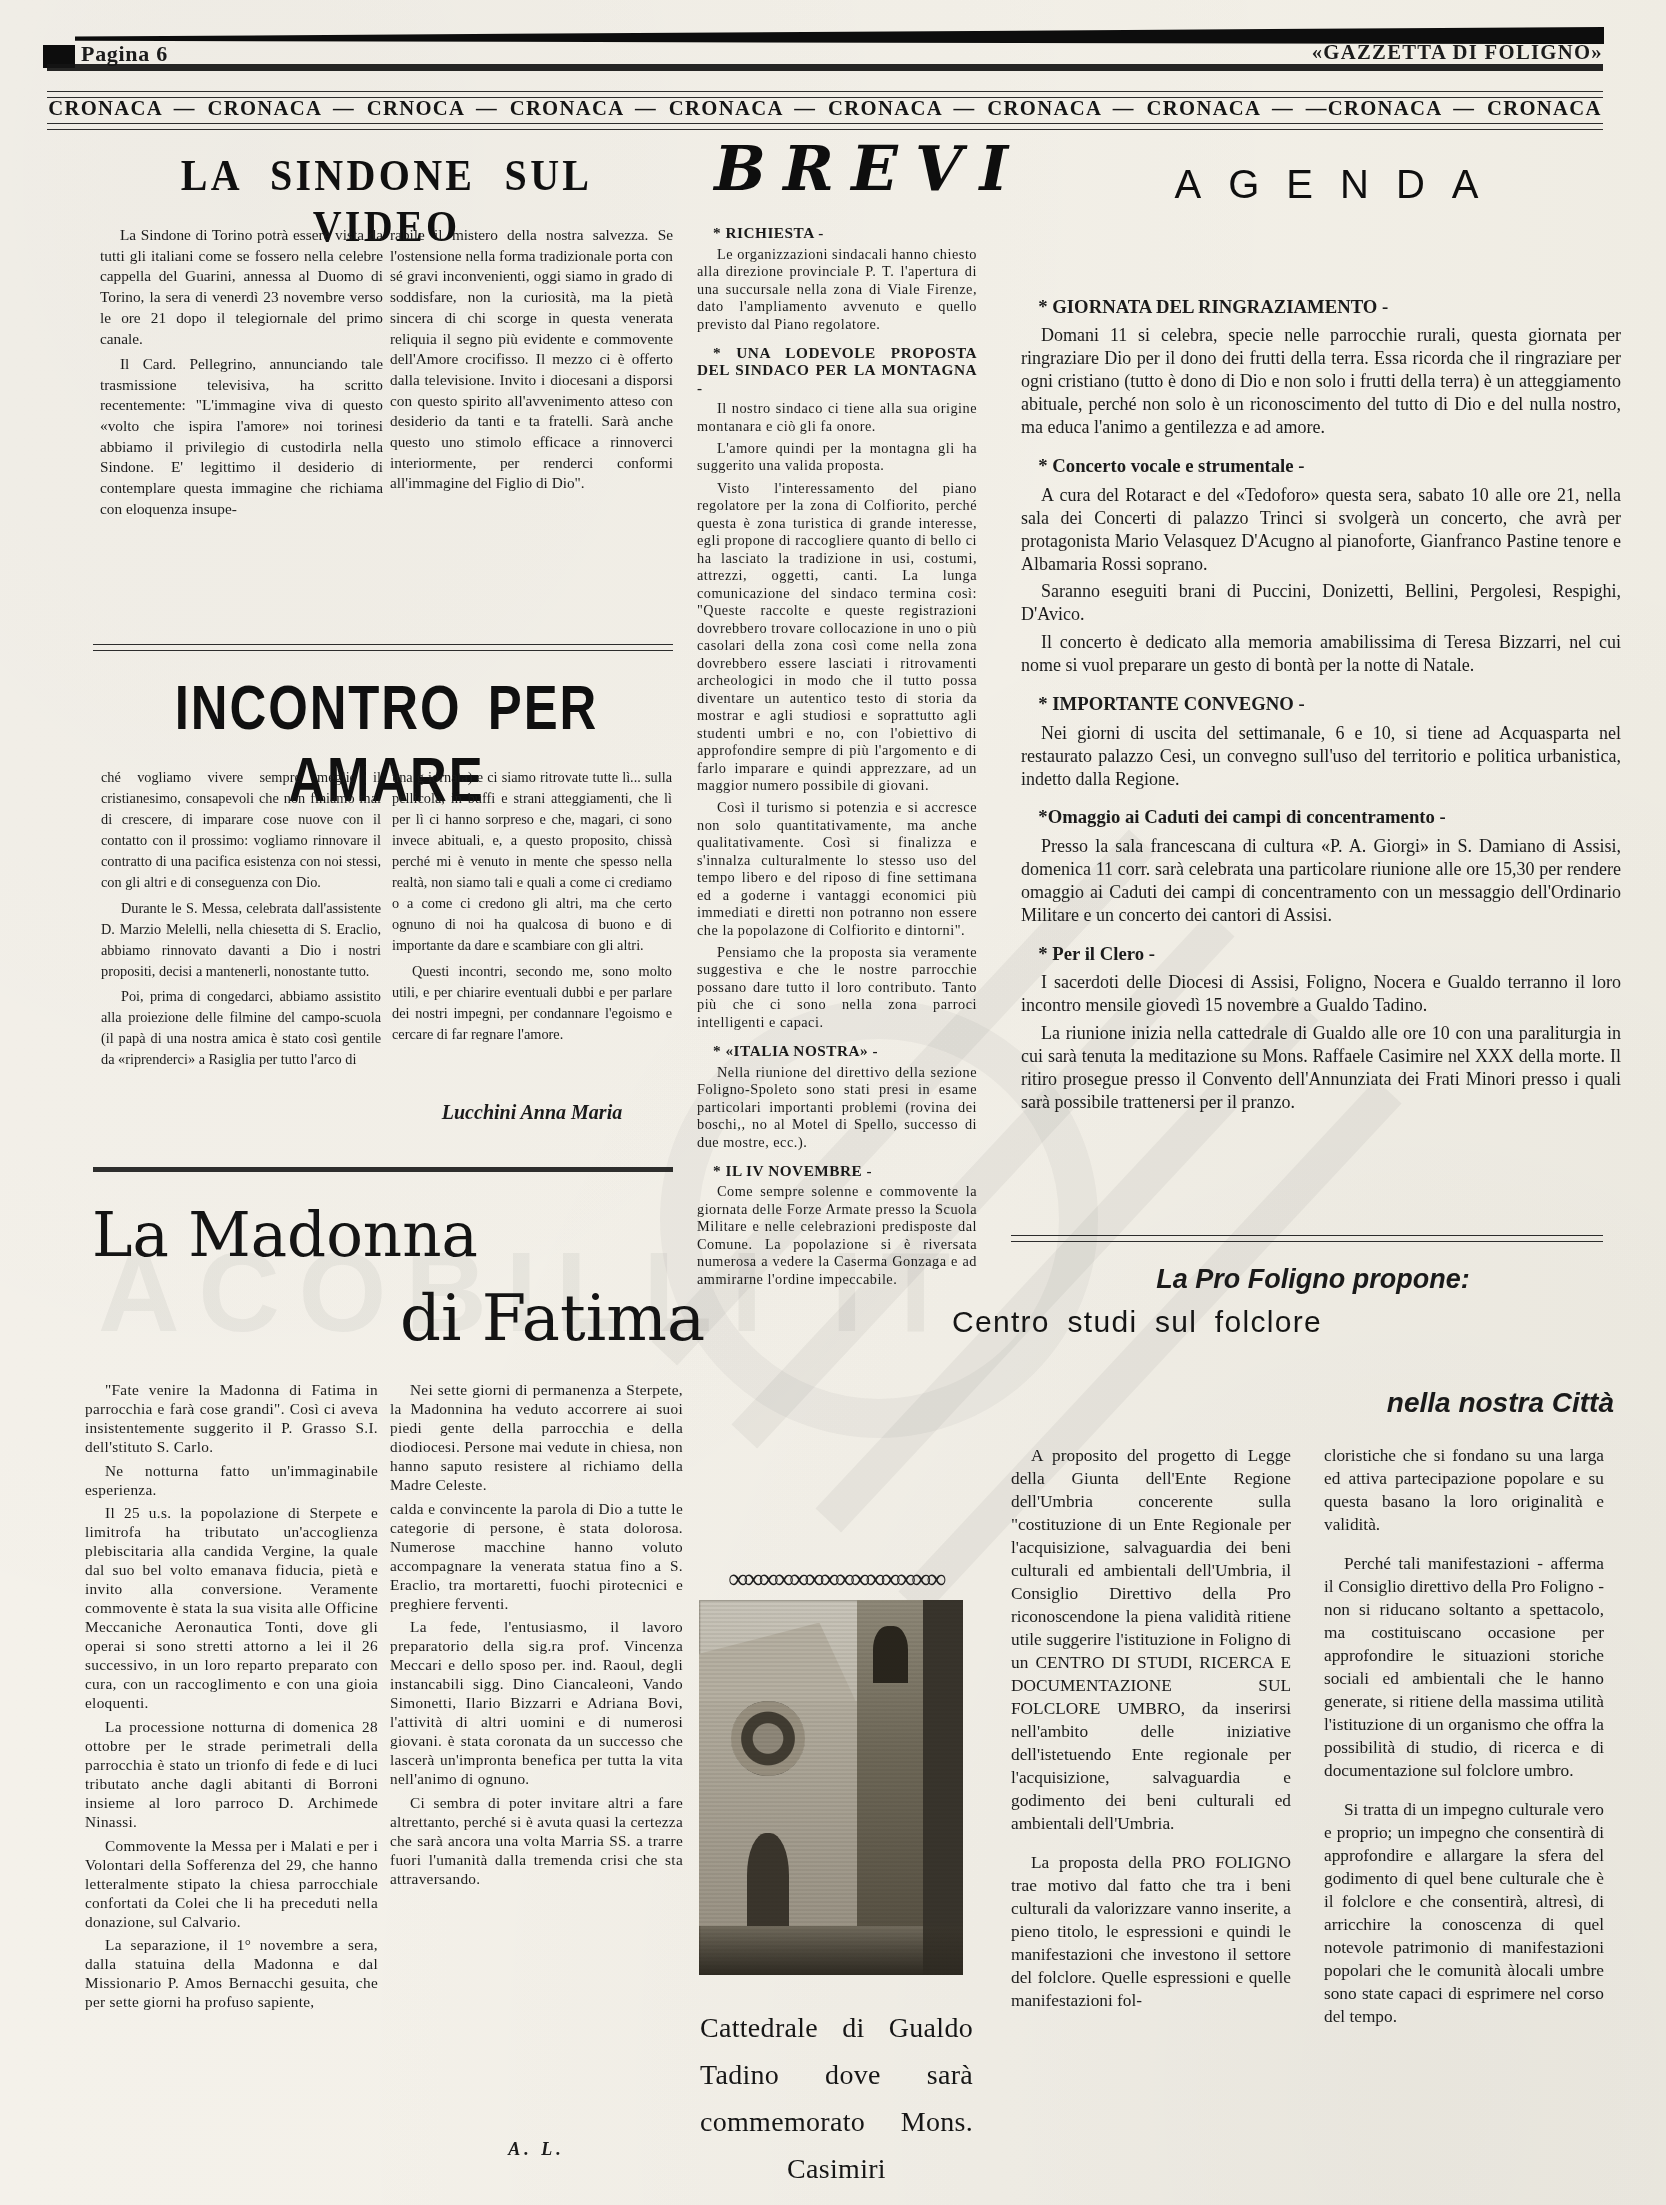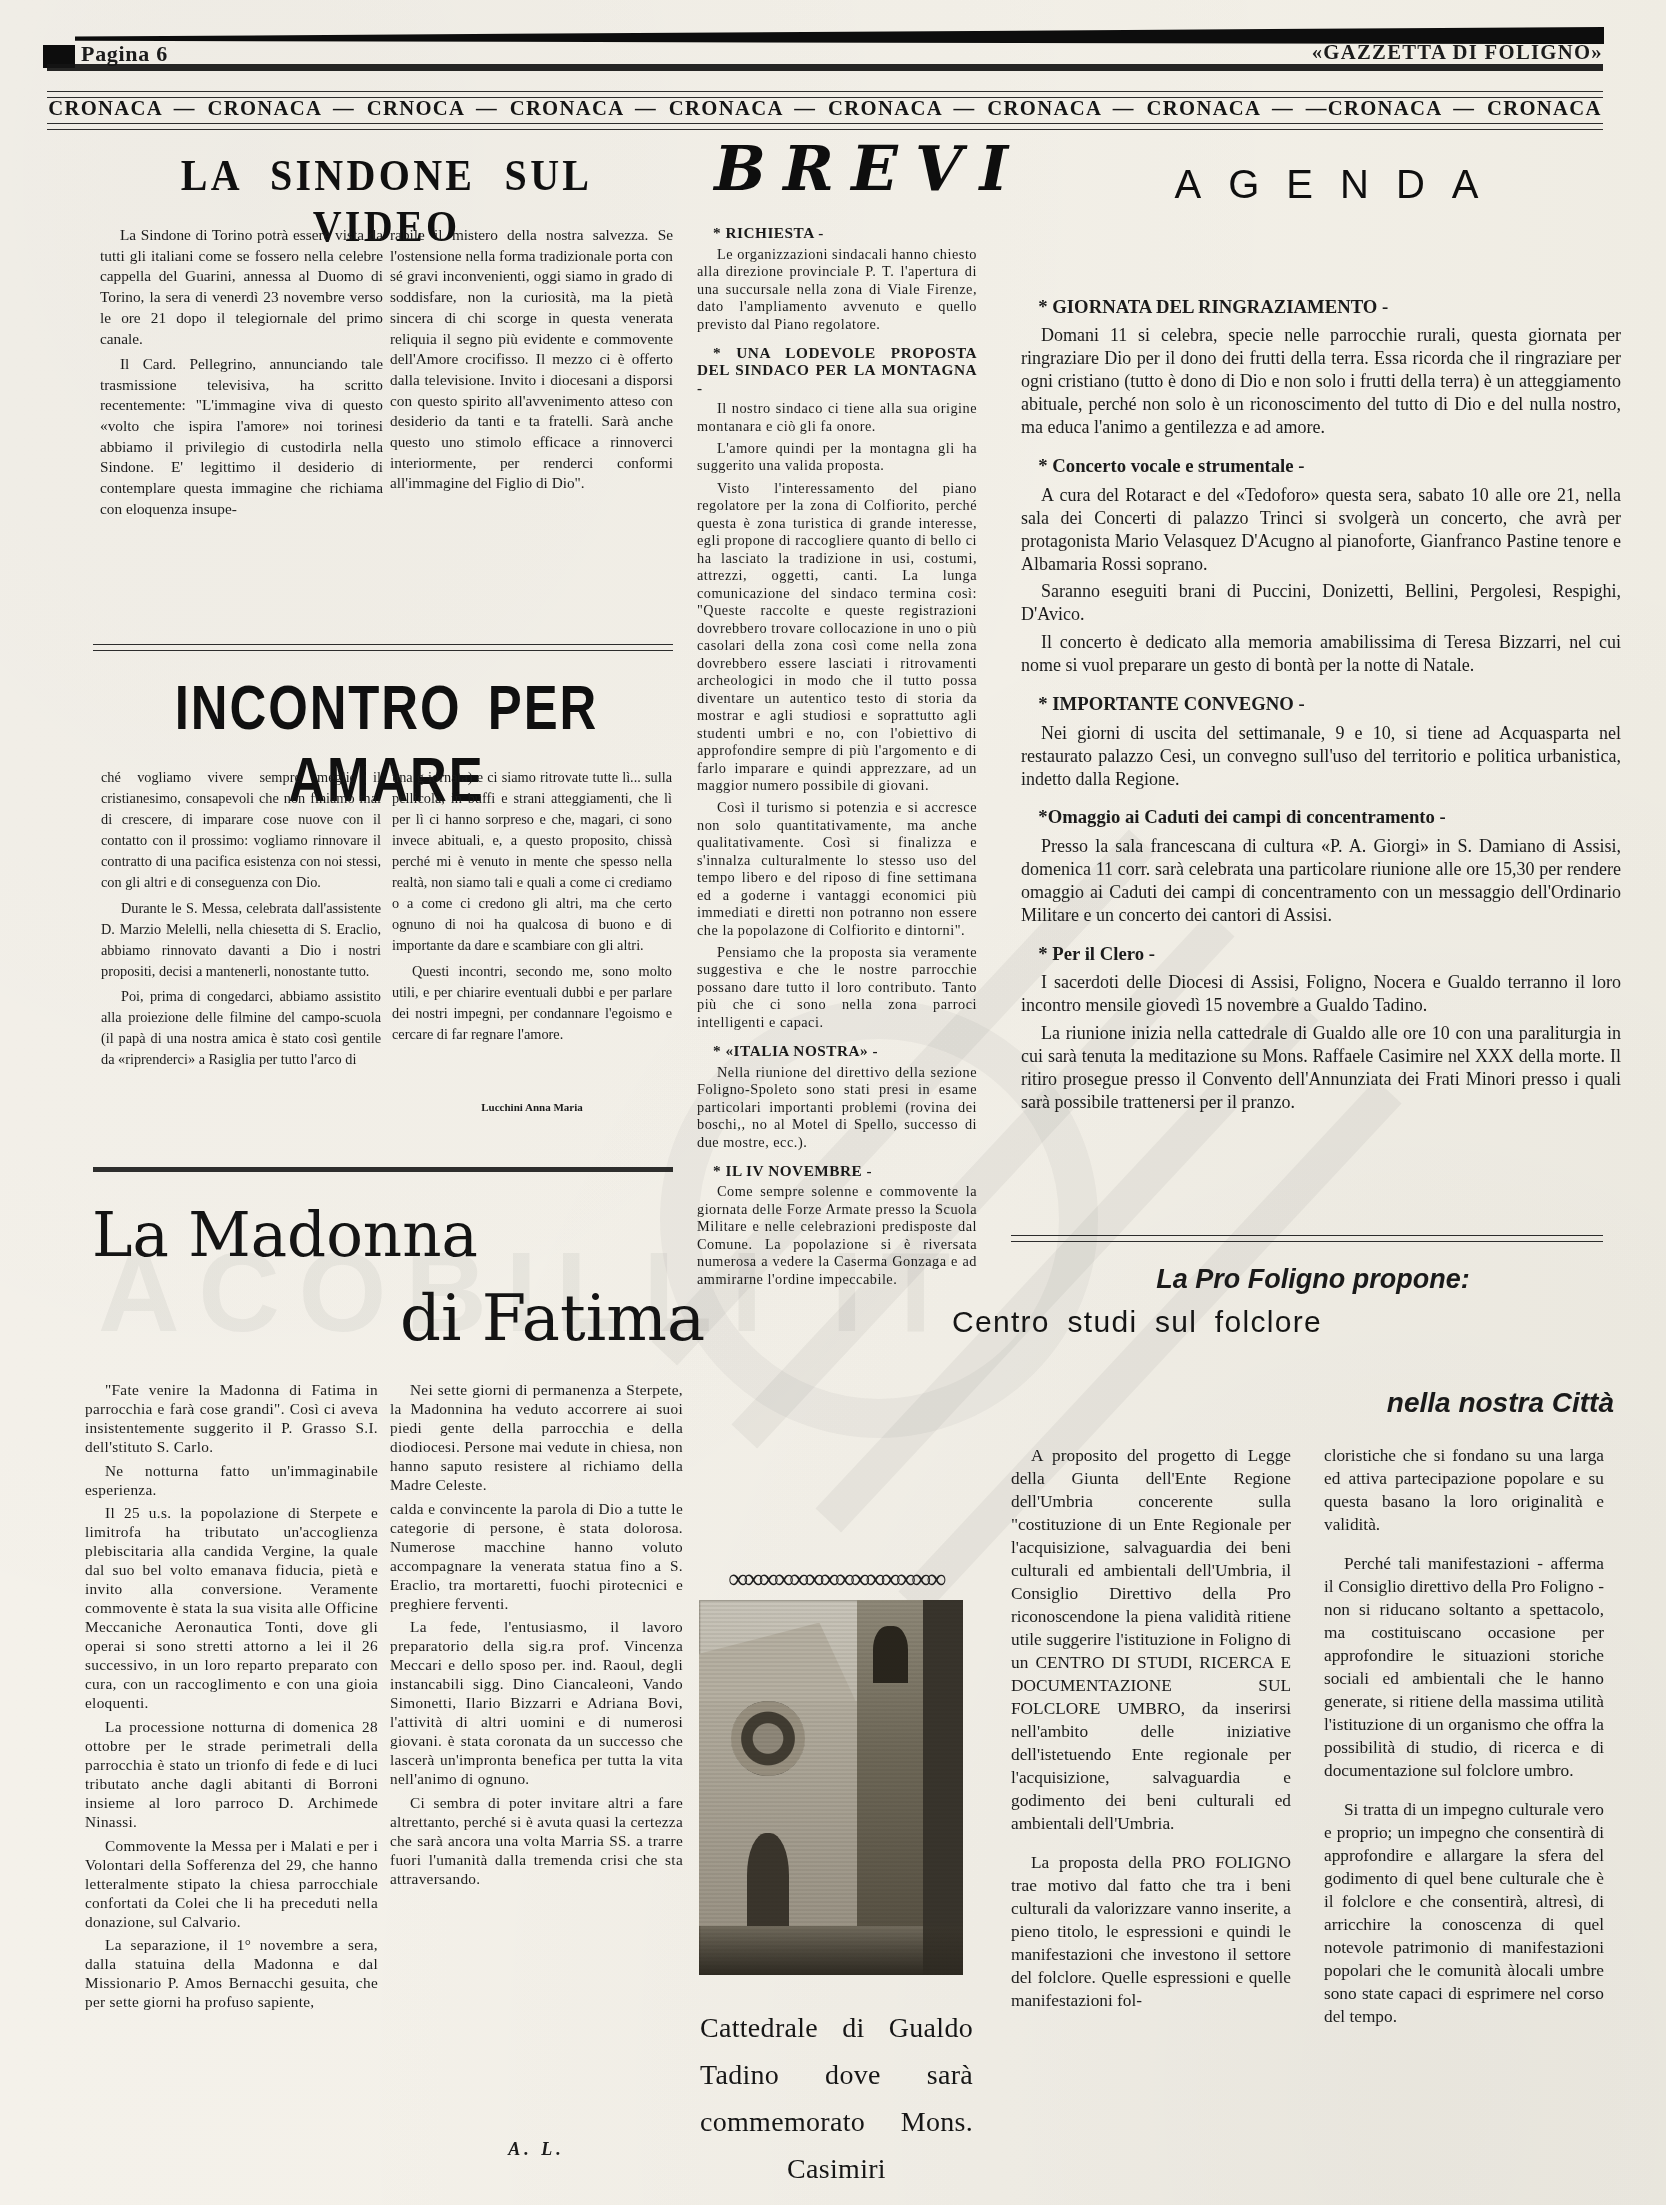--- a/index.html
+++ b/index.html
@@ -55,21 +55,21 @@
   .noind{text-indent:0;}
   .item-h{font-weight:bold;text-indent:16px;margin:10.7px 0 4px;}
   .item-h:first-child{margin-top:0;}
   .sindone-col{width:283px;font-size:15.3px;line-height:20.7px;}
   #sindone-col1{left:100px;top:225px;}
   #sindone-col2{left:390px;top:225px;}
   .incontro-col{width:280px;font-size:14.3px;line-height:21px;}
   #incontro-col1{left:101px;top:767px;}
   #incontro-col2{left:392px;top:767px;}
   #incontro-sig{position:absolute;left:392px;top:1101px;width:280px;text-align:center;
-    font-size:11px;font-weight:bold;}
+    font-style:italic;font-size:20px;font-weight:bold;}
   .madonna-col{width:293px;font-size:15.3px;line-height:19px;letter-spacing:0.3px;}
   #madonna-col1{left:85px;top:1380px;}
   #madonna-col2{left:390px;top:1380px;}
   #madonna-sig{position:absolute;left:390px;top:2139px;width:293px;text-align:center;
     font-style:italic;font-weight:bold;font-size:18px;letter-spacing:4px;}
   #brevi-col{left:697px;top:224px;width:280px;font-size:14.3px;line-height:17.5px;letter-spacing:0.5px;}
   #brevi-col .item-h{font-size:15.3px;}
   #agenda-col{left:1021px;top:280px;width:600px;font-size:18px;line-height:23px;}
   #agenda-col .item-h{font-size:18.7px;margin:14.7px 0 6.7px;text-indent:17.3px;}
   .folclore-col{width:280px;font-size:17.3px;line-height:23px;}
@@ -154,21 +154,21 @@
 
   <div id="agenda-headline">AGENDA</div>
   <div id="agenda-col" class="col">
       <div class="item-h">* GIORNATA DEL RINGRAZIAMENTO -</div>
       <p class="para">Domani 11 si celebra, specie nelle parrocchie rurali, questa giornata per ringraziare Dio per il dono dei frutti della terra. Essa ricorda che il ringraziare per ogni cristiano (tutto è dono di Dio e non solo i frutti della terra) è un atteggiamento abituale, perché non solo è un riconoscimento del tutto di Dio e del nulla nostro, ma educa l'animo a gentilezza e ad amore.</p>
       <div class="item-h">* Concerto vocale e strumentale -</div>
       <p class="para">A cura del Rotaract e del «Tedoforo» questa sera, sabato 10 alle ore 21, nella sala dei Concerti di palazzo Trinci si svolgerà un concerto, che avrà per protagonista Mario Velasquez D'Acugno al pianoforte, Gianfranco Pastine tenore e Albamaria Rossi soprano.</p>
       <p class="para">Saranno eseguiti brani di Puccini, Donizetti, Bellini, Pergolesi, Respighi, D'Avico.</p>
       <p class="para">Il concerto è dedicato alla memoria amabilissima di Teresa Bizzarri, nel cui nome si vuol preparare un gesto di bontà per la notte di Natale.</p>
       <div class="item-h">* IMPORTANTE CONVEGNO -</div>
-      <p class="para">Nei giorni di uscita del settimanale, 9 e 10, si tiene ad Acquasparta nel restaurato palazzo Cesi, un convegno sull'uso del territorio e politica urbanistica, indetto dalla Regione.</p>
+      <p class="para">Nei giorni di uscita del settimanale, 6 e 10, si tiene ad Acquasparta nel restaurato palazzo Cesi, un convegno sull'uso del territorio e politica urbanistica, indetto dalla Regione.</p>
       <div class="item-h">*Omaggio ai Caduti dei campi di concentramento -</div>
       <p class="para">Presso la sala francescana di cultura «P. A. Giorgi» in S. Damiano di Assisi, domenica 11 corr. sarà celebrata una particolare riunione alle ore 15,30 per rendere omaggio ai Caduti dei campi di concentramento con un messaggio dell'Ordinario Militare e un concerto dei cantori di Assisi.</p>
       <div class="item-h">* Per il Clero -</div>
       <p class="para">I sacerdoti delle Diocesi di Assisi, Foligno, Nocera e Gualdo terranno il loro incontro mensile giovedì 15 novembre a Gualdo Tadino.</p>
       <p class="para">La riunione inizia nella cattedrale di Gualdo alle ore 10 con una paraliturgia in cui sarà tenuta la meditazione su Mons. Raffaele Casimire nel XXX della morte. Il ritiro prosegue presso il Convento dell'Annunziata dei Frati Minori presso i quali sarà possibile trattenersi per il pranzo.</p>
     </div>
 
   <div id="rule-incontro" class="double-rule"></div>
   <div id="incontro-headline">INCONTRO PER AMARE</div>
   <div id="incontro-col1" class="col incontro-col">

